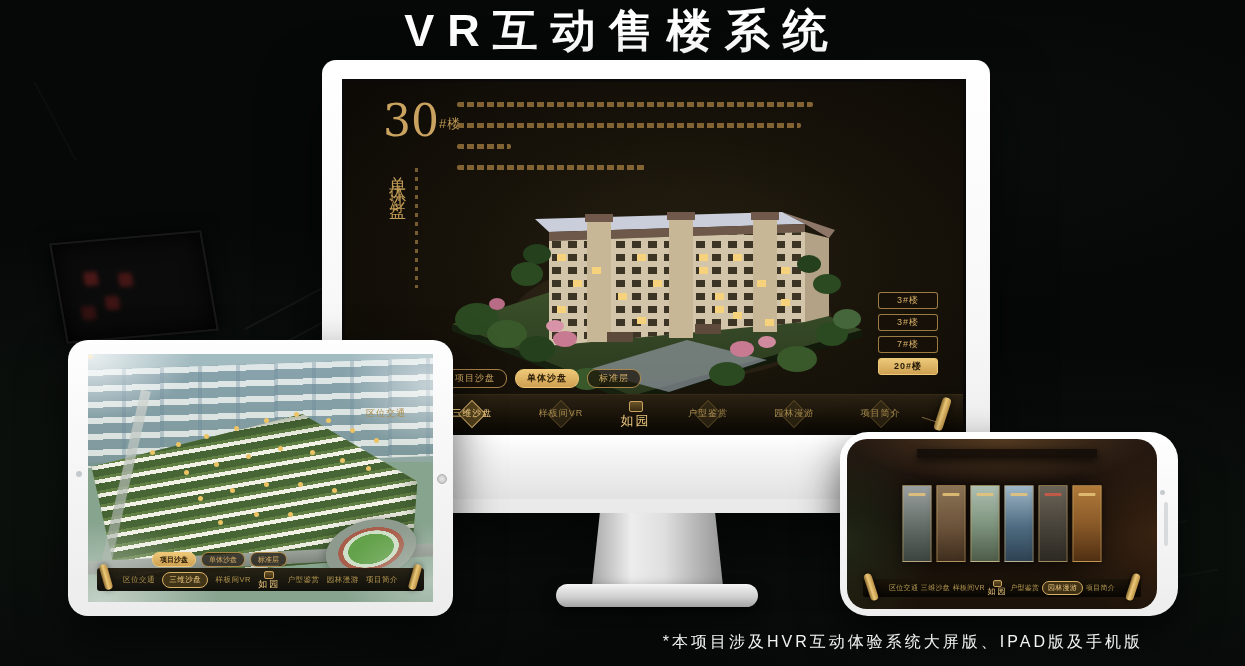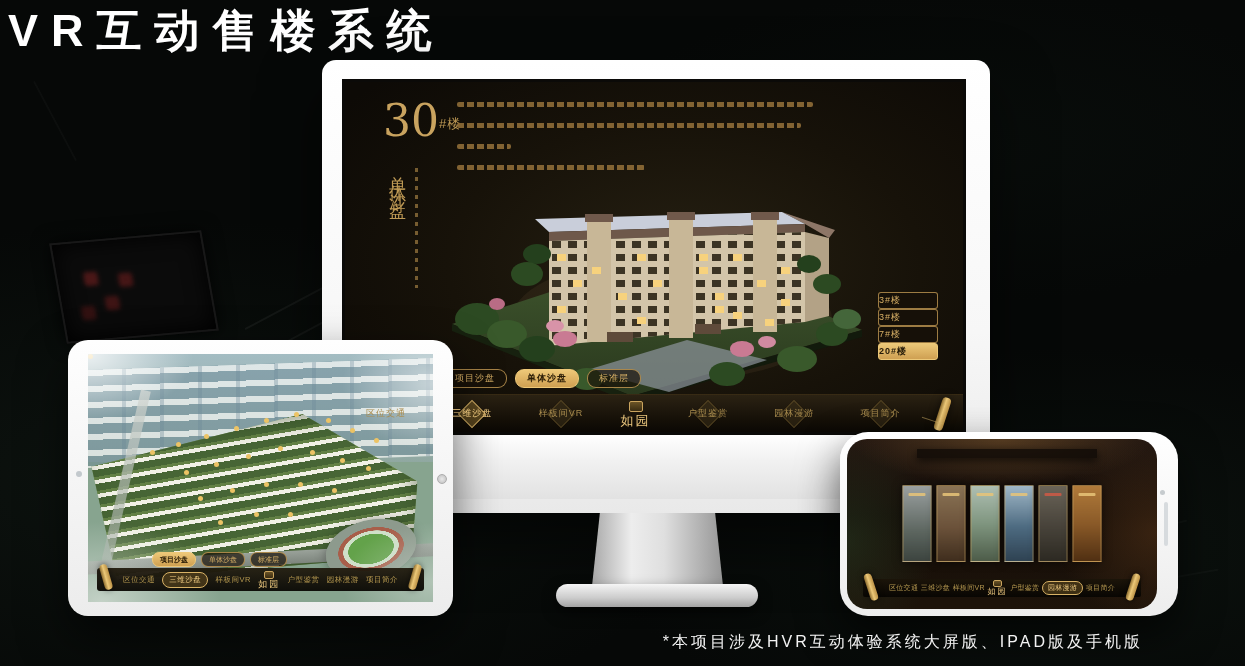--- a/index.html
+++ b/index.html
@@ -25,21 +25,21 @@
     transform:rotate(-10deg) skewY(5deg);
     background:#0b0b0b;border:2px solid #181818;box-shadow:inset 0 0 22px #000, 0 0 18px rgba(0,0,0,.8);
   }
   .plaque::after{
     content:"";position:absolute;left:26px;top:30px;width:14px;height:14px;border-radius:3px;
     background:rgba(125,32,32,.55);filter:blur(2px);
     box-shadow:34px 4px 0 rgba(125,32,32,.5), 17px 26px 0 rgba(125,32,32,.45), -8px 34px 0 rgba(110,28,28,.4);
   }
   
   .main-title{
-    position:absolute;top:1px;left:8px;right:0;text-align:left;
+    position:absolute;top:1px;left:0;right:0;text-align:center;
     color:#ffffff;font-size:45px;font-weight:bold;letter-spacing:13px;white-space:nowrap;
   }
   .footnote{
     position:absolute;top:632px;right:102px;color:#f3f3f3;font-size:16px;letter-spacing:3px;white-space:nowrap;
   }
   
   .monitor{position:absolute;left:322px;top:60px;width:668px;height:550px;}
   .monitor-frame{
     position:absolute;left:0;top:0;width:668px;height:453px;border-radius:14px;
     background:linear-gradient(180deg,#ffffff 0%,#f7f7f7 60%,#e9e9e9 100%);
@@ -71,21 +71,21 @@
   }
   .m-vert-ticks{position:absolute;left:70px;top:86px;width:3px;height:120px;
     background:repeating-linear-gradient(180deg,rgba(160,125,65,.7) 0 4px,transparent 4px 9px);}
   .m-desc{position:absolute;left:112px;top:20px;width:372px;}
   .m-desc-line{height:5px;margin-bottom:16px;border-radius:2px;filter:blur(.4px);
     background:repeating-linear-gradient(90deg,rgba(150,114,58,.85) 0 7px,transparent 7px 10px);}
   .dl1{width:356px;} .dl2{width:344px;} .dl3{width:54px;} .dl4{width:188px;}
   .m-building{position:absolute;left:92px;top:52px;}
   .m-floor-buttons{position:absolute;left:533px;top:210px;width:60px;}
   .m-floor-btn{
-    height:15px;line-height:15px;
+    height:15px;line-height:15px;margin-bottom:5px;text-align:center;
     font-size:9px;color:#d8b066;letter-spacing:1px;
     background:rgba(22,16,8,.85);border:1px solid rgba(192,152,82,.8);border-radius:3px;cursor:pointer;
   }
   .m-floor-btn.active{background:linear-gradient(#ecc878,#cfa052);color:#241a08;font-weight:bold;border-color:#ecc878;}
   .m-tabs{position:absolute;left:98px;top:287px;display:flex;gap:8px;}
   .pill-tab{
     height:17px;line-height:17px;padding:0 11px;border-radius:9px;font-size:9px;letter-spacing:1px;
     color:#d8b066;background:rgba(26,19,9,.7);border:1px solid rgba(192,152,82,.85);cursor:pointer;white-space:nowrap;
   }
   .pill-tab.active{background:linear-gradient(#eec878,#cfa052);color:#2a1c06;border-color:#eec878;font-weight:bold;}

